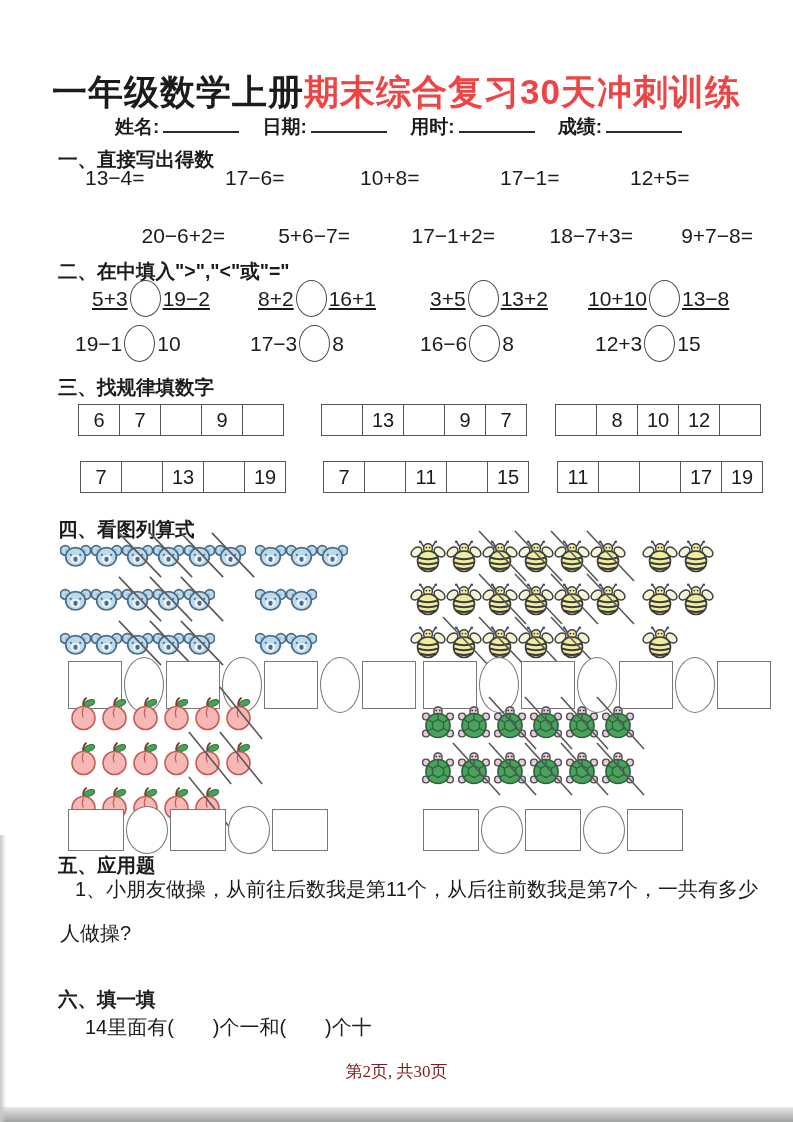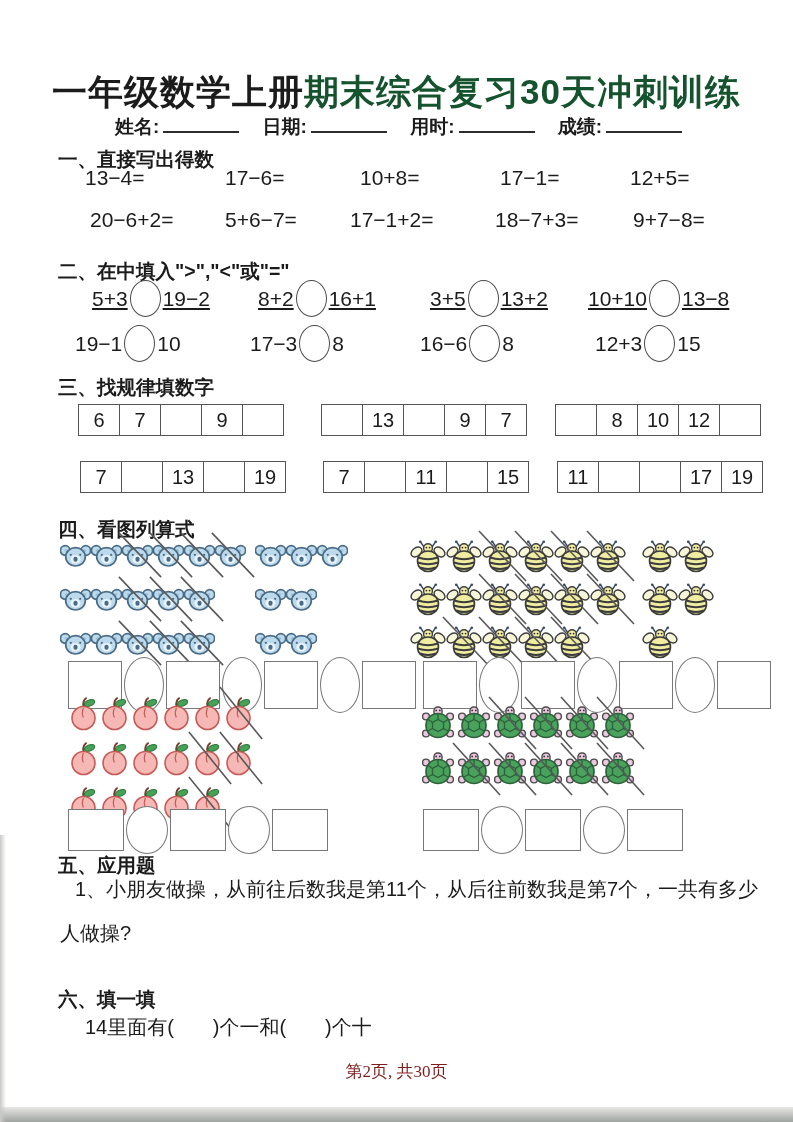--- a/index.html
+++ b/index.html
@@ -17,21 +17,21 @@
   .hdr{position:absolute;top:114px;left:115px;font-size:19px;font-weight:700;white-space:nowrap;}
   .hf{margin-right:10px;}
   .blank{display:inline-block;width:76px;height:15px;border-bottom:2px solid #2c2c2c;margin:0 8px 0 4px;}
 
   
   .sec-h{position:absolute;left:58px;font-size:19.5px;font-weight:700;white-space:nowrap;}
 
   
   .eq-row{position:absolute;left:60px;right:40px;display:grid;font-size:21px;white-space:nowrap;}
   .eq-row1{top:166px;grid-template-columns:140px 135px 140px 130px 1fr;padding-left:25px;}
-  .eq-row2{top:208px;grid-template-columns:135px 125px 145px 138px 1fr;padding-left:30px;}
+  .eq-row2{top:224px;grid-template-columns:135px 125px 145px 138px 1fr;padding-left:30px;text-align:right;}
 
   
   .cmp-row{position:absolute;left:60px;right:30px;display:grid;font-size:21px;white-space:nowrap;}
   .cmp-row1{top:282px;grid-template-columns:166px 172px 158px 1fr;padding-left:32px;text-decoration:underline;}
   .cmp-row2{top:327px;grid-template-columns:175px 170px 175px 1fr;padding-left:15px;}
   .cmp-circle{display:inline-block;width:29px;height:35px;border:1.4px solid #4a4a4a;
               border-radius:50%;vertical-align:middle;margin:0 2px;transform:translateY(-2px);}
 
   
   .tbl-row{position:absolute;display:flex;}
@@ -86,21 +86,21 @@
   .scan-bottom{position:absolute;left:0;right:0;bottom:0;height:15px;
                background:linear-gradient(to bottom,#e8e8e6,#9fa39f);}
   .scan-left{position:absolute;left:0;top:835px;bottom:0;width:6px;
              background:linear-gradient(to right,#c9c9c7,rgba(255,255,255,0));}
 </style>
 </head>
 <body>
 
 <div class="page">
 
-  <h1 class="title"><span class="t-black">一年级数学上册</span><span class="t-red" style="color: #14532d;">期末综合复习30天冲刺训练</span></h1>
+  <h1 class="title"><span class="t-black">一年级数学上册</span><span class="t-red" style="color: #ef4444;">期末综合复习30天冲刺训练</span></h1>
 
   <div class="hdr">
     <span class="hf"><span>姓名:</span><span class="blank"></span></span>
     <span class="hf"><span>日期:</span><span class="blank"></span></span>
     <span class="hf"><span>用时:</span><span class="blank"></span></span>
     <span class="hf"><span>成绩:</span><span class="blank"></span></span>
   </div>
 
   <div class="sec-h" style="top:146px">一、直接写出得数</div>
   <div class="eq-row eq-row1">

